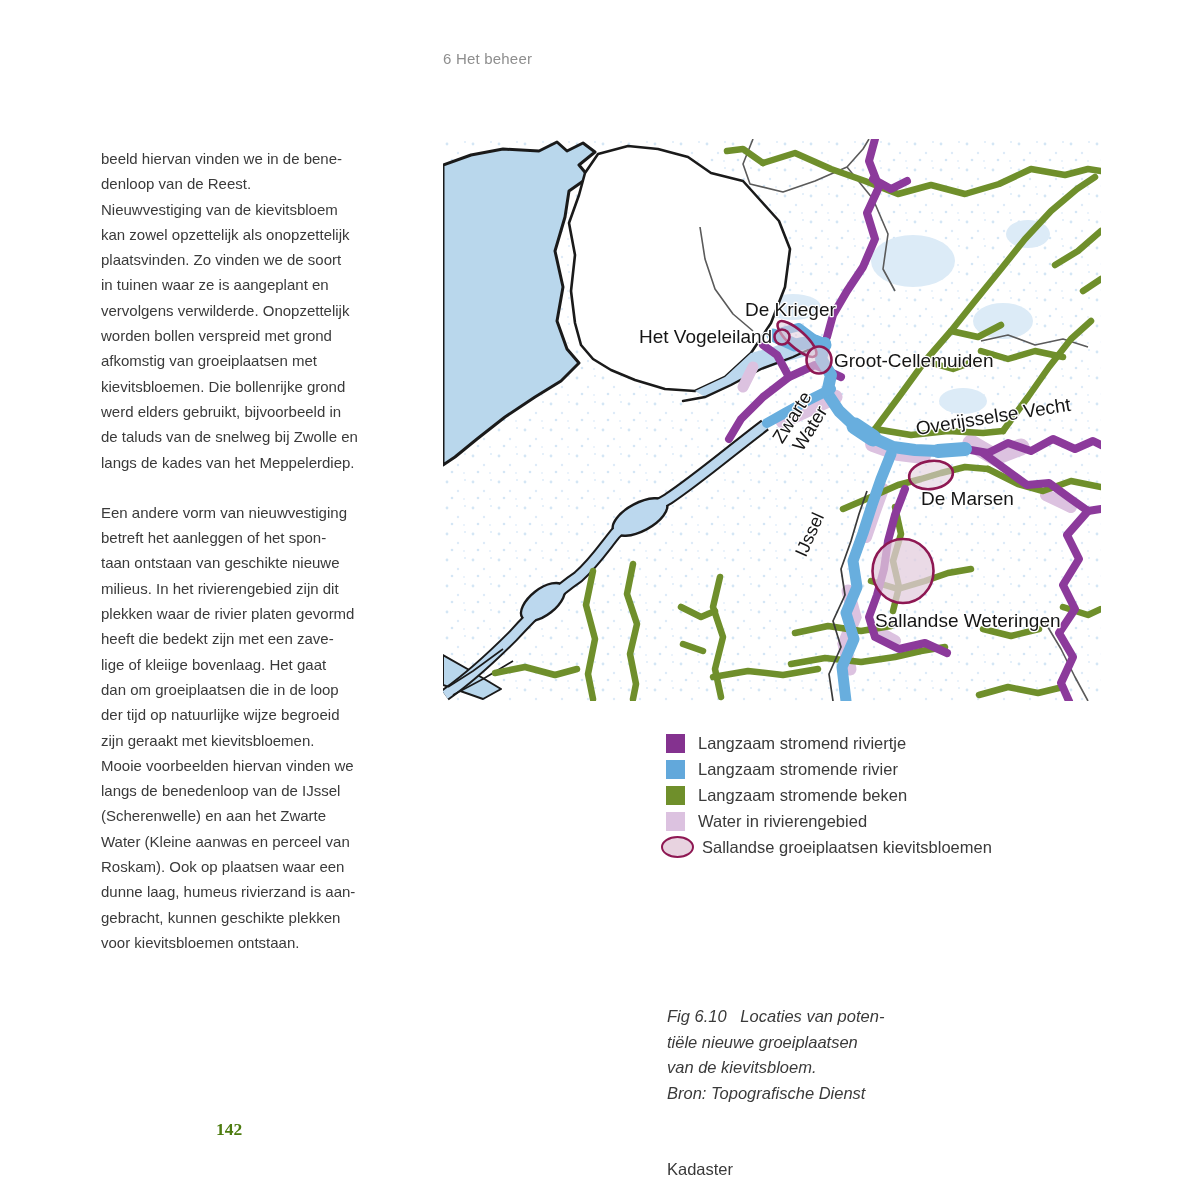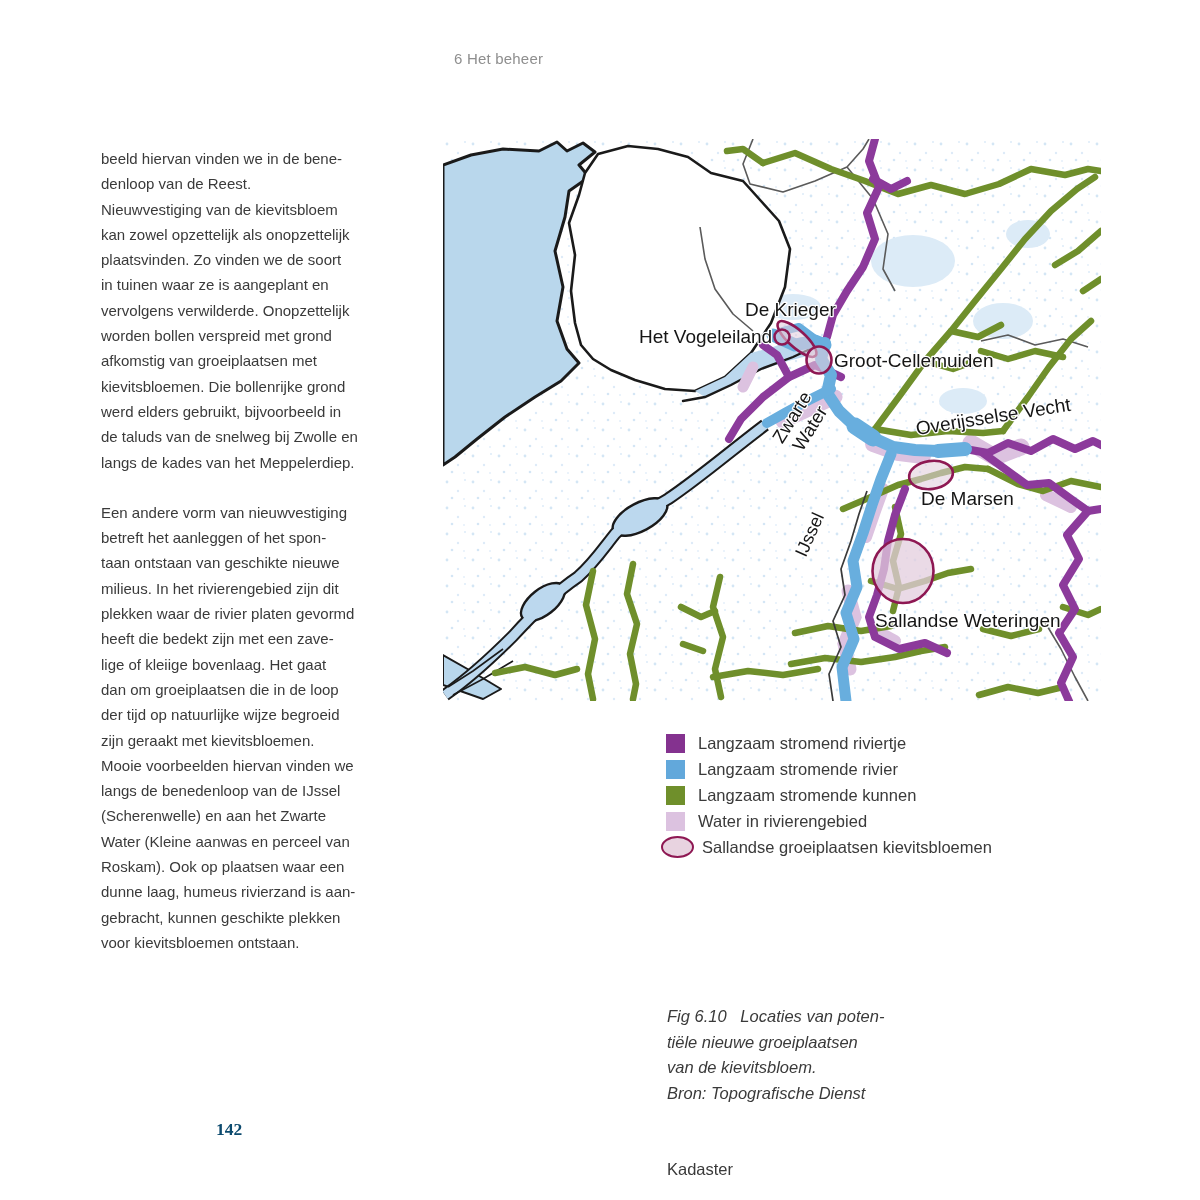--- a/index.html
+++ b/index.html
@@ -4,21 +4,20 @@
 <style>
   html,body{margin:0;padding:0;}
   body{
     width:1200px;height:1200px;position:relative;background:#ffffff;
     font-family:"Liberation Sans","DejaVu Sans",sans-serif;color:#3a3a3a;
     overflow:hidden;
   }
   .hdr{
     position:absolute;left:443px;top:50px;font-size:15px;color:#8e8e8e;
     letter-spacing:.2px;
-    margin-left:11px;
   }
   .bodycol{position:absolute;left:101px;top:146px;width:340px;}
   .bodycol p{
     margin:0 0 25px 0;font-size:15px;line-height:25.3px;white-space:pre;
     color:#3a3a3a;
   }
   .mapwrap{position:absolute;left:443px;top:139px;width:658px;height:562px;}
   .legend{position:absolute;left:666px;top:730px;}
   .lrow{display:flex;align-items:center;height:26px;}
   .sw{width:19px;height:19px;margin-right:13px;flex:0 0 auto;}
@@ -32,21 +31,21 @@
     border:2.5px solid #8e1853;border-radius:50%;background:#e8d3e0;
     box-sizing:border-box;flex:0 0 auto;
   }
   .lrow span{font-size:16.5px;color:#3a3a3a;}
   .caption{position:absolute;left:667px;top:953px;font-size:16.5px;
     line-height:25.5px;font-style:italic;white-space:pre;}
   .caption .plain{font-style:normal;}
   .pagenum{
     position:absolute;left:216px;top:1119px;
     font-family:"Liberation Serif","DejaVu Serif",serif;
-    font-size:17.5px;font-weight:700;color:#0c4a6e;
+    font-size:17.5px;font-weight:700;color:#4d7c0f;
   }
   svg text{
     font-family:"Liberation Sans","DejaVu Sans",sans-serif;
     fill:#151515;paint-order:stroke;stroke:#ffffff;stroke-width:2.6px;
     stroke-linejoin:round;
   }
 </style>
 </head>
 <body>
 
@@ -230,21 +229,21 @@
   <div class="lrow">
     <div class="sw sw-riviertje"></div>
     <span>Langzaam stromend riviertje</span>
   </div>
   <div class="lrow">
     <div class="sw sw-river"></div>
     <span>Langzaam stromende rivier</span>
   </div>
   <div class="lrow">
     <div class="sw sw-beken"></div>
-    <span>Langzaam stromende kunnen</span>
+    <span>Langzaam stromende beken</span>
   </div>
   <div class="lrow">
     <div class="sw sw-pink"></div>
     <span>Water in rivierengebied</span>
   </div>
   <div class="lrow">
     <div class="sw-ellipse"></div>
     <span>Sallandse groeiplaatsen kievitsbloemen</span>
   </div>
 </div>

